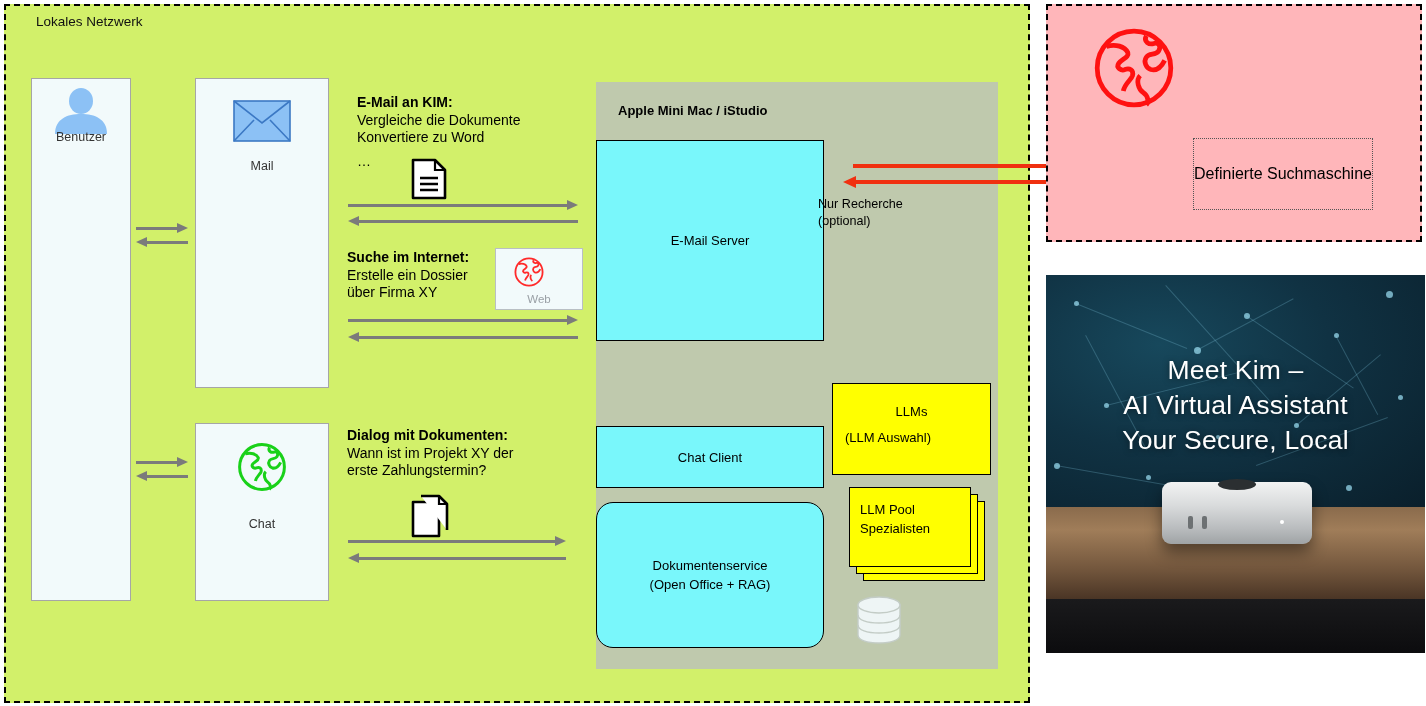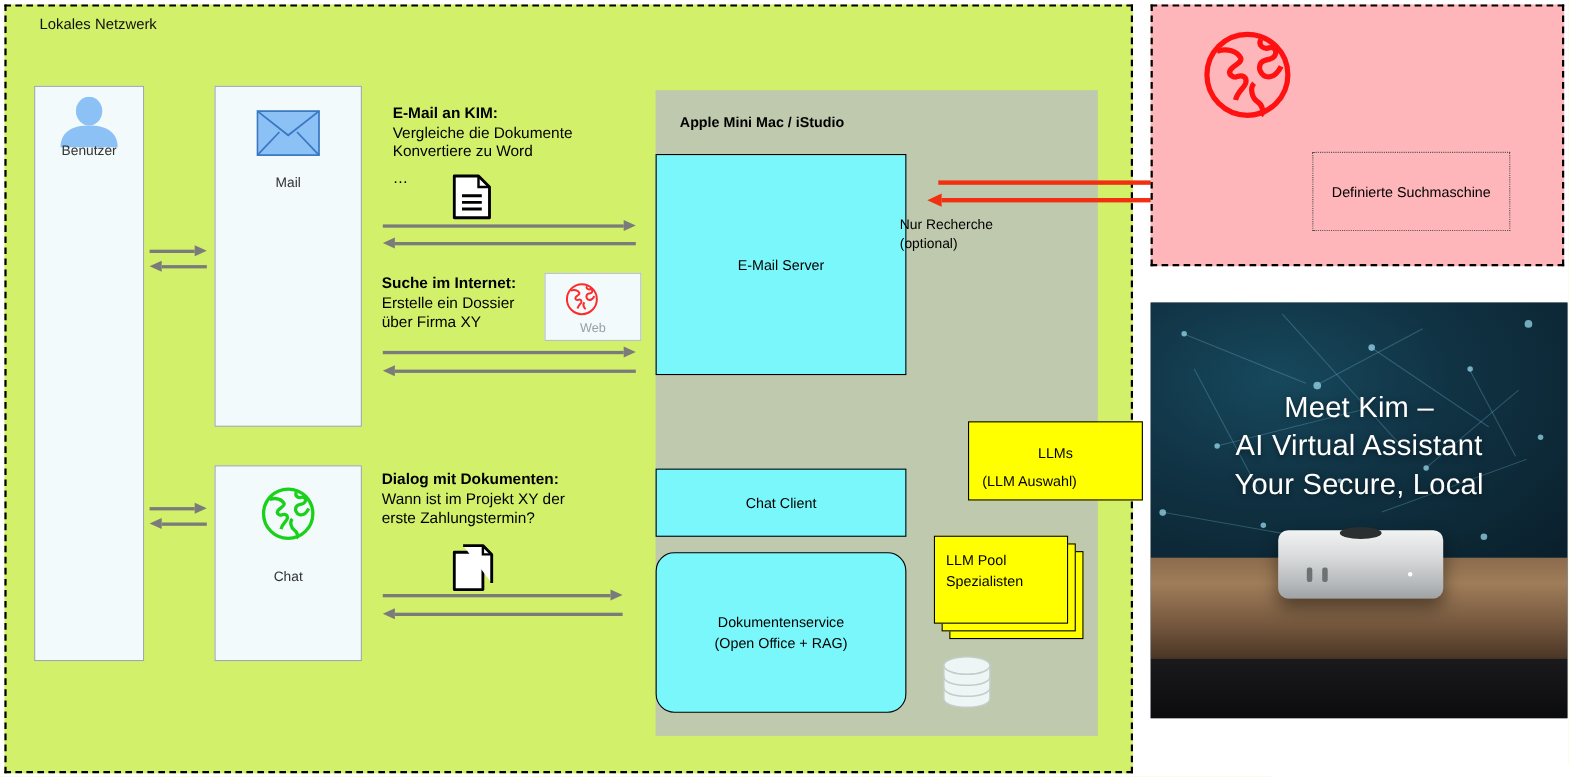--- a/index.html
+++ b/index.html
@@ -42,21 +42,21 @@
   
   #mac-panel{left:596px;top:82px;width:402px;height:587px;background:#bfc9ad;}
   #mac-panel-title{left:618px;top:103px;font-size:13px;font-weight:bold;color:#000;}
 
   .cyanbox{background:#79f7fb;border:1.5px solid #000;display:flex;align-items:center;justify-content:center;text-align:center;font-size:13px;line-height:19px;}
   #box-email{left:596px;top:140px;width:228px;height:201px;text-align:right;}
   #box-chatclient{left:596px;top:426px;width:228px;height:62px;}
   #box-docservice{left:596px;top:502px;width:228px;height:146px;border-radius:17px;}
 
   .yellowbox{background:#ffff00;border:1.5px solid #000;}
-  #box-llms{left:832px;top:383px;width:159px;height:72px;font-size:13px;line-height:19px;margin-left:48px;}
+  #box-llms{left:832px;top:383px;width:159px;height:92px;font-size:13px;line-height:19px;}
   #box-llms .l1{position:absolute;left:0;right:0;top:18px;text-align:center;}
   #box-llms .l2{position:absolute;left:12px;top:44px;}
 
   #llmpool-3{left:863px;top:501px;width:122px;height:80px;}
   #llmpool-2{left:856px;top:494px;width:122px;height:80px;}
   #llmpool-1{left:849px;top:487px;width:122px;height:80px;font-size:13px;line-height:19px;}
   #llmpool-1 .t{position:absolute;left:10px;top:12px;}
 
   #db-icon{left:855px;top:594px;}
 
@@ -66,21 +66,21 @@
   .rarrow{position:absolute;height:12px;}
   .rline{position:absolute;top:4px;height:4px;background:#f03010;}
   .rhead{position:absolute;top:0;width:0;height:0;border-top:6px solid transparent;border-bottom:6px solid transparent;}
   .rhead.r{border-left:13px solid #f03010;right:0;}
   .rhead.l{border-right:13px solid #f03010;left:0;}
 
   
   #internet-zone{left:1046px;top:4px;width:376px;height:238px;background:#ffb6ba;border:2px dashed #000;}
   #globe-red-icon{left:1088px;top:22px;}
   #search-engine-box{left:1193px;top:138px;width:180px;height:72px;border:1.3px dotted #555;
-      display:flex;align-items:center;justify-content:center;font-size:13px;}
+      display:flex;align-items:center;justify-content:center;font-size:16px;}
 
   
   #promo{left:1046px;top:275px;width:379px;height:378px;overflow:hidden;background:#0d2430;}
   #promo-sky{position:absolute;left:0;top:0;width:100%;height:232px;
      background:radial-gradient(ellipse at 30% 30%, #17485c 0%, #103243 45%, #0a1f2b 100%);}
   #promo-desk{position:absolute;left:0;top:232px;width:100%;height:92px;
      background:linear-gradient(180deg,#8a6b4c 0%,#a07d59 25%,#70543b 70%,#4a3525 100%);}
   #promo-front{position:absolute;left:0;top:324px;width:100%;height:54px;
      background:linear-gradient(180deg,#1a1a1c 0%,#0c0c0e 100%);}
   #promo-title{position:absolute;left:0;right:0;top:78px;text-align:center;color:#fff;

